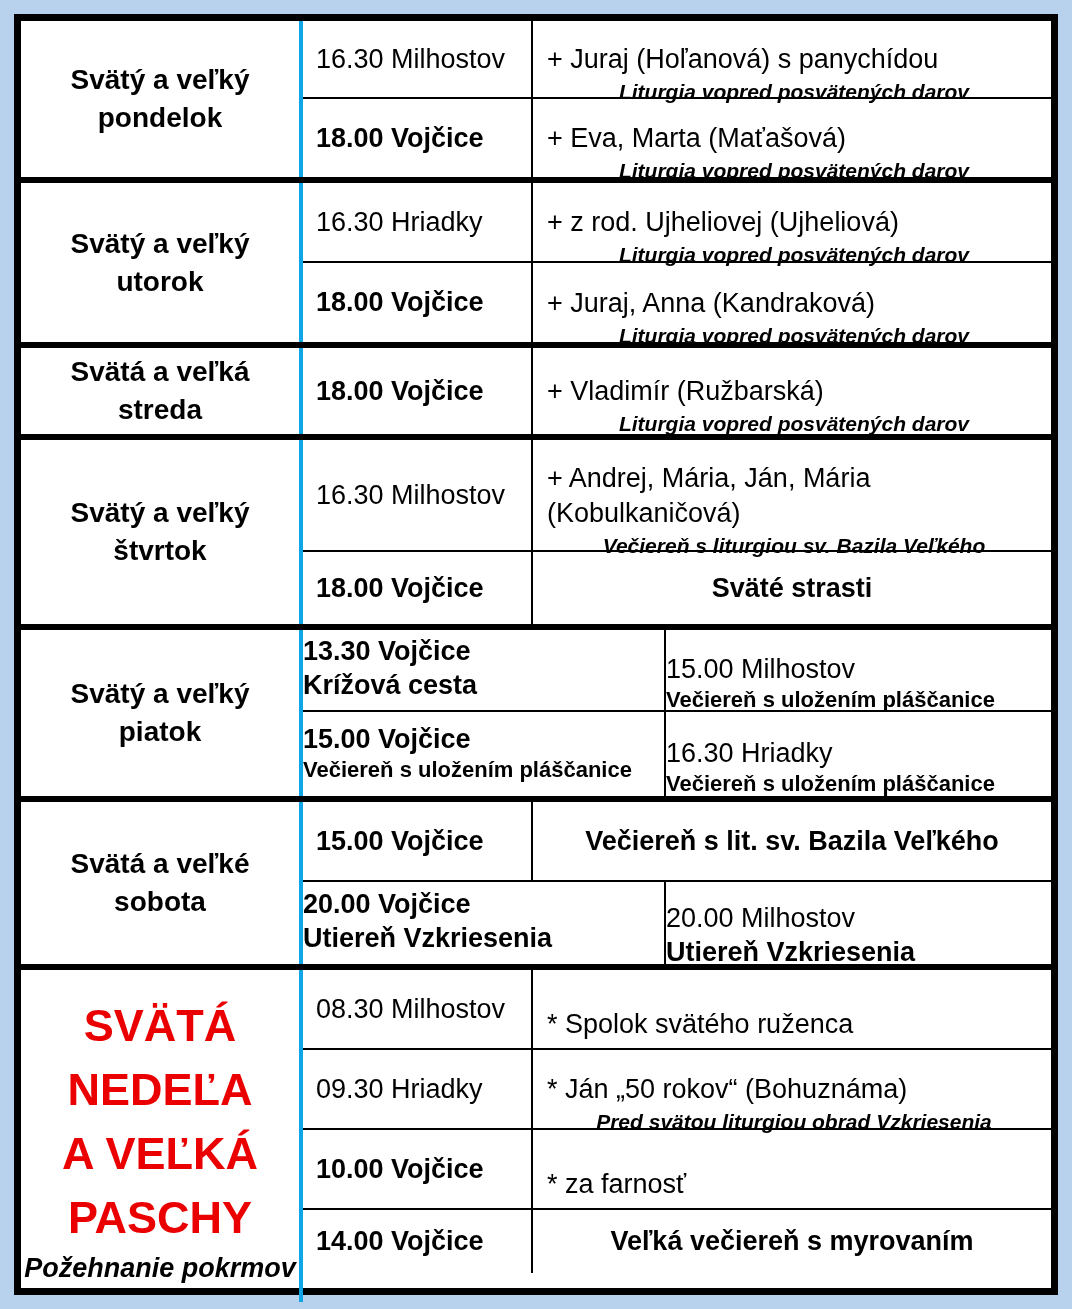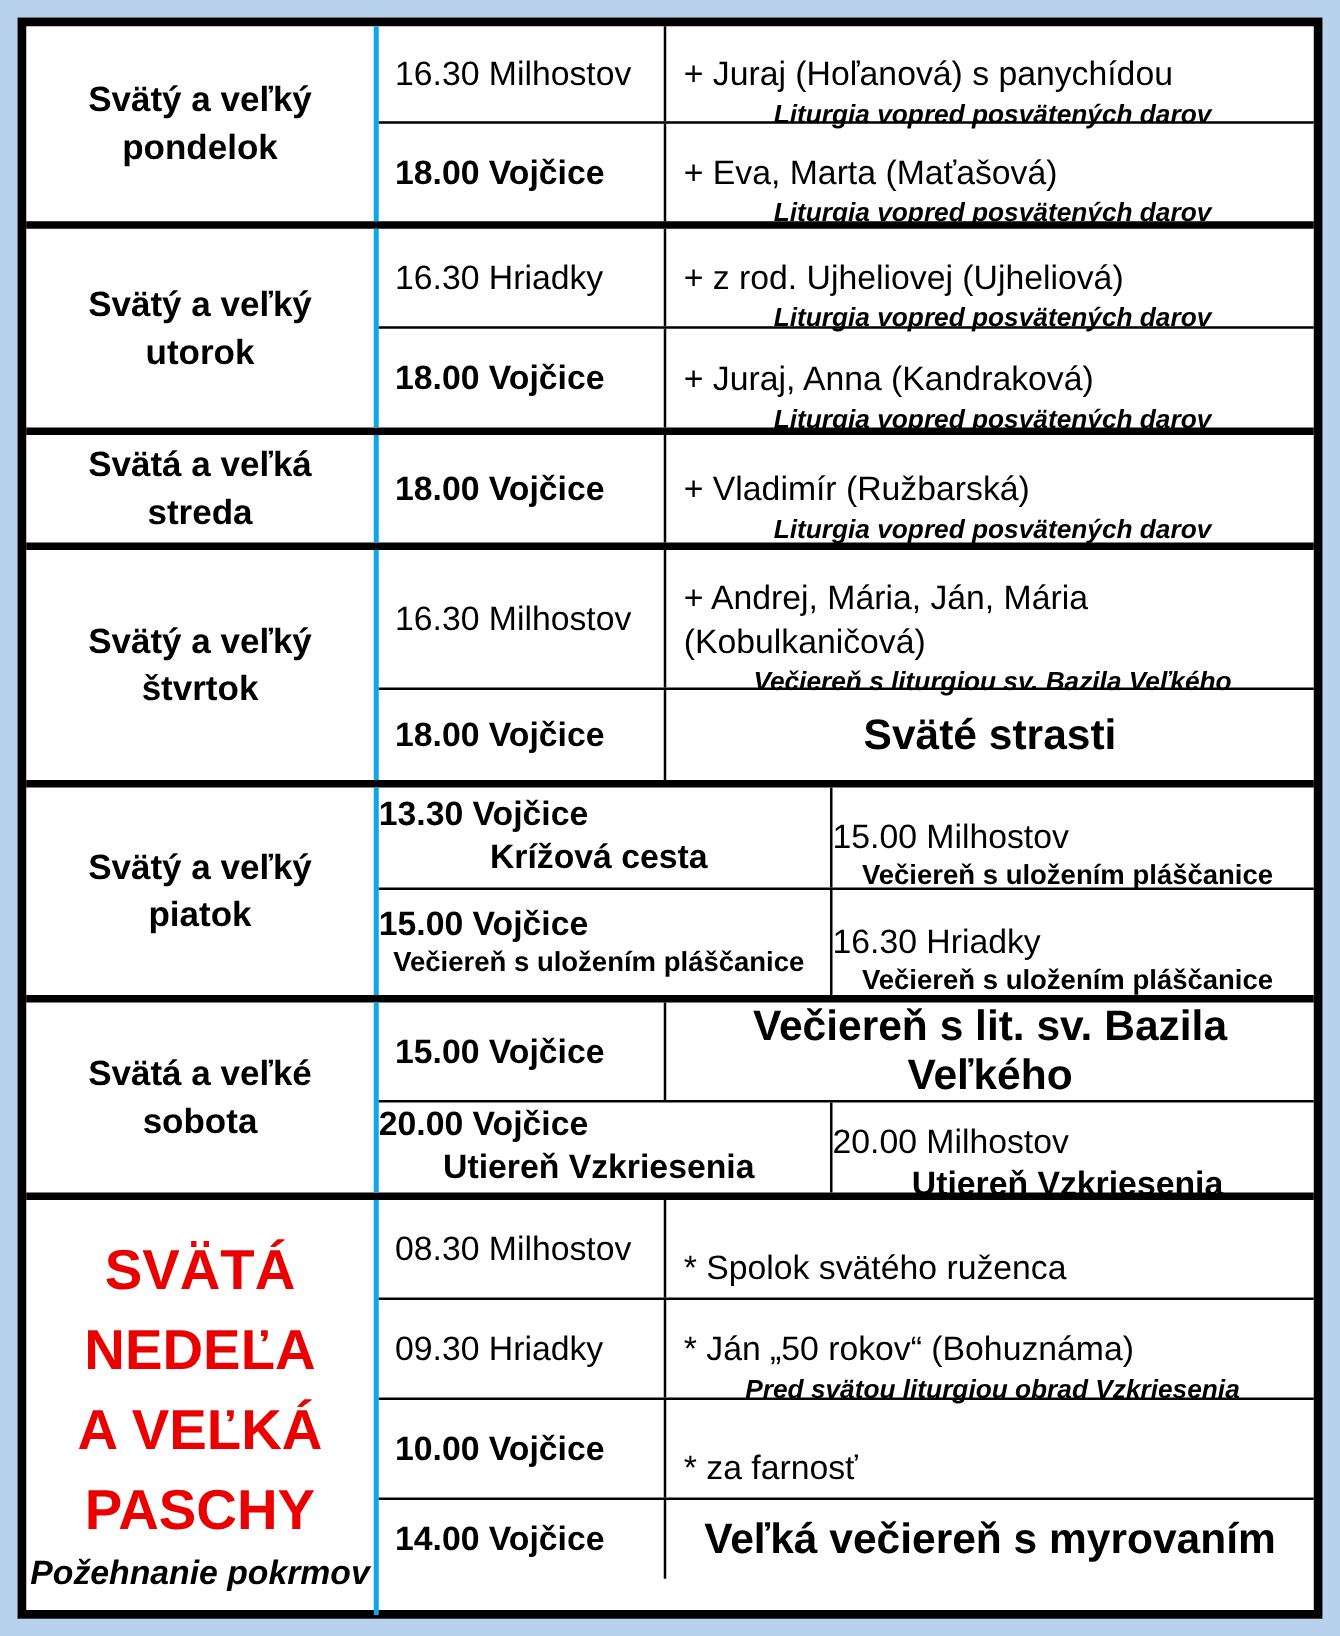--- a/index.html
+++ b/index.html
@@ -77,21 +77,21 @@
     font-weight: bold;
     font-style: italic;
     text-align: center;
     line-height: 1.4;
   }
   .center-label {
     flex: 1;
     display: flex;
     align-items: center;
     justify-content: center;
-    font-size: 34px;
+    font-size: 27px;
     font-weight: bold;
     text-align: center;
   }
   .split-cell {
     box-sizing: border-box;
     display: flex;
     flex-direction: column;
     justify-content: center;
     padding: 2px 0;
   }
@@ -101,21 +101,21 @@
     border-right: 2px solid #000;
   }
   .split-cell.right { flex: 1; margin-top: 28px; }
   .split-time {
     font-size: 27px;
   }
   .split-time.bold { font-weight: bold; }
   .svc-label {
     font-size: 22px;
     font-weight: bold;
-    text-align: center;
+    text-align: left;
     padding-right: 9px;
     line-height: 1.35;
   }
   .svc-label.big { font-size: 27px; }
   .day-cell.sunday {
     justify-content: flex-start;
     padding-top: 24px;
   }
   .sunday-title {
     color: #ea0000;
@@ -252,21 +252,21 @@
   <div class="block">
     <div class="day-cell">
       <div>Svätá a veľké</div>
       <div>sobota</div>
     </div>
     <div class="rows">
       <div class="subrow" style="height:78px">
         <div class="time-cell bold">15.00 Vojčice</div>
         <div class="center-label">Večiereň s lit. sv. Bazila Veľkého</div>
       </div>
-      <div class="subrow" style="height:72px">
+      <div class="subrow" style="height:82px">
         <div class="split-cell left">
           <div class="split-time bold">20.00 Vojčice</div>
           <div class="svc-label big">Utiereň Vzkriesenia</div>
         </div>
         <div class="split-cell right">
           <div class="split-time">20.00 Milhostov</div>
           <div class="svc-label big">Utiereň Vzkriesenia</div>
         </div>
       </div>
     </div>

